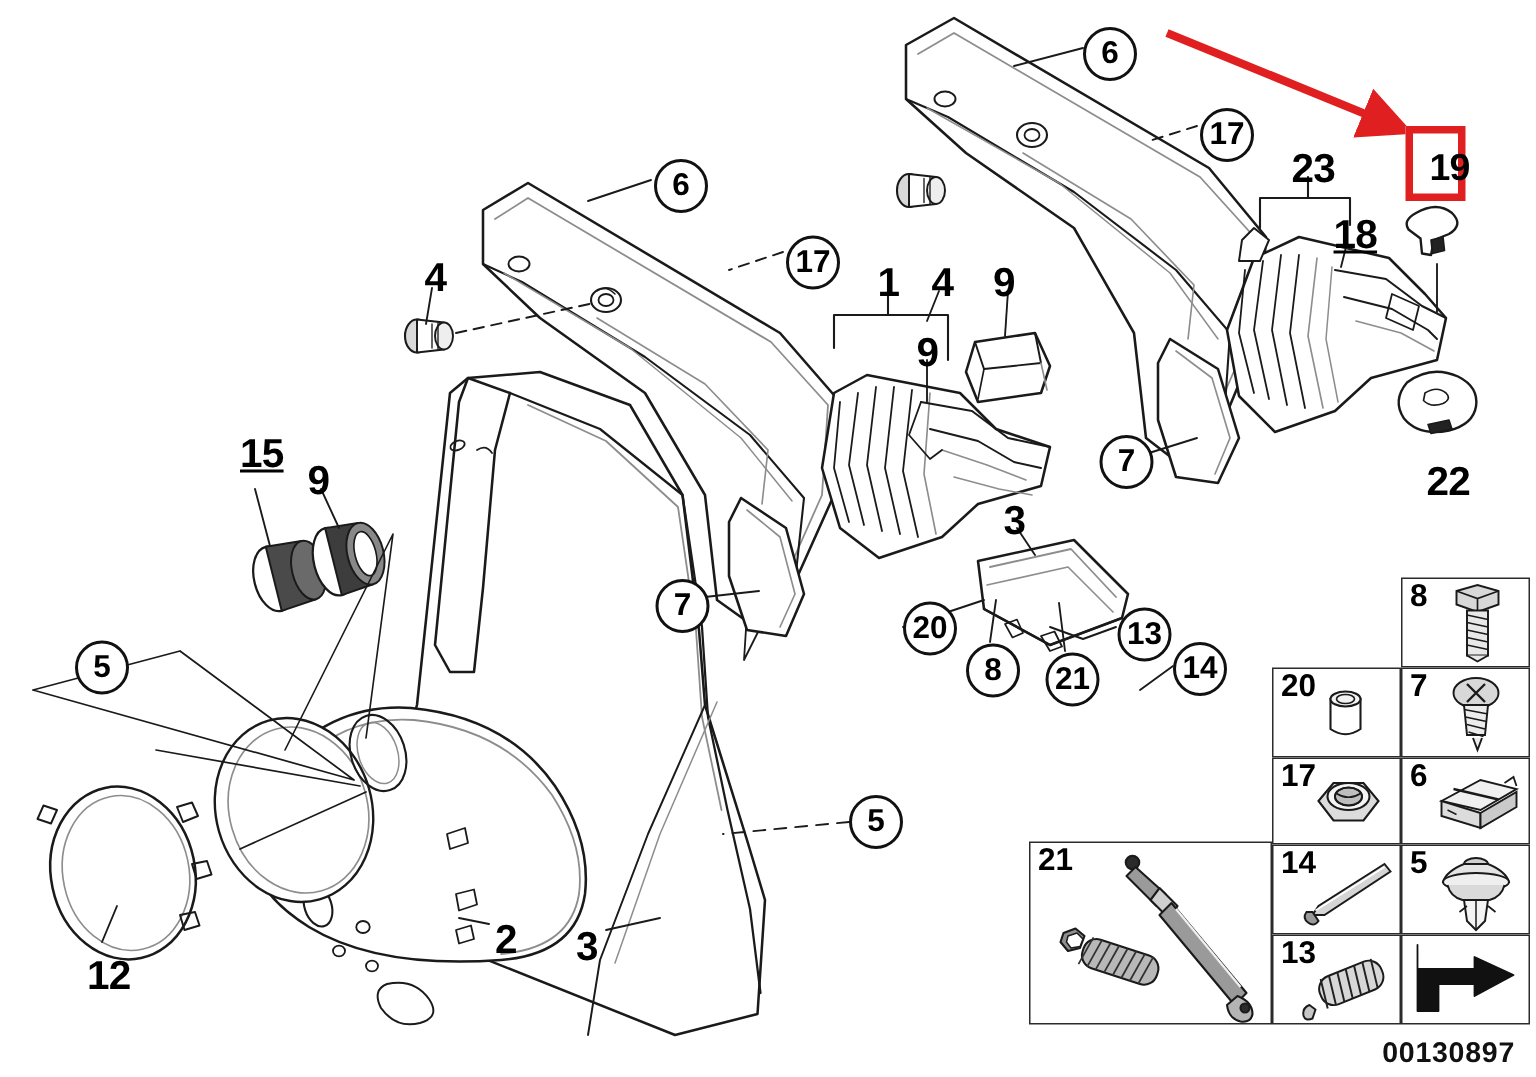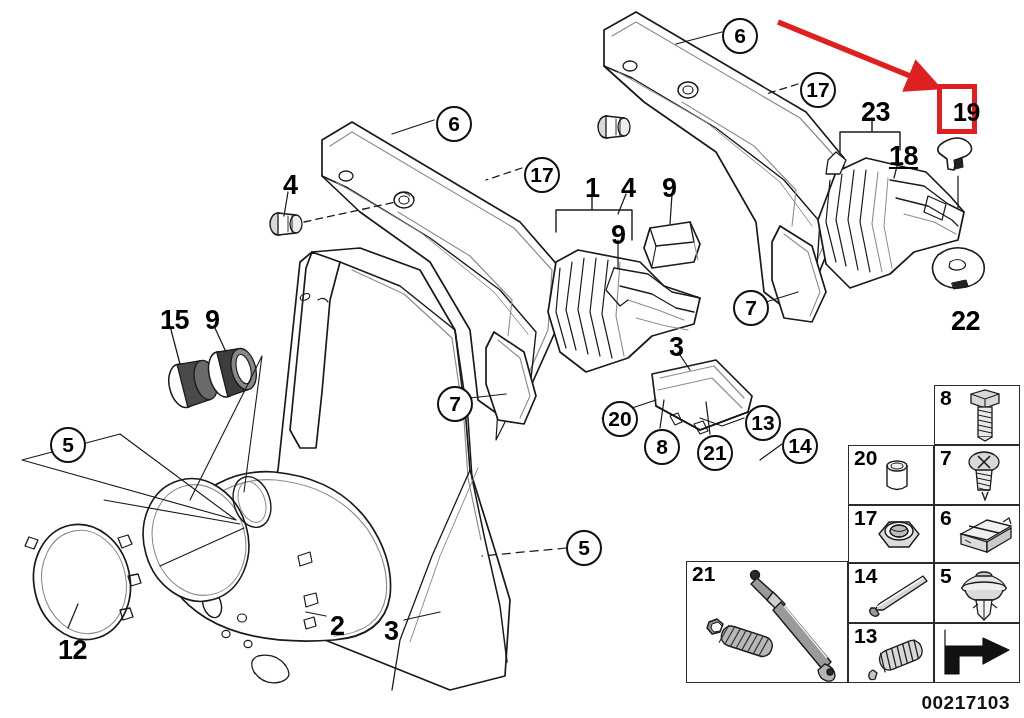--- a/index.html
+++ b/index.html
@@ -337,21 +337,21 @@
 
         <path d="M566,548 L482,556" stroke-dasharray="8 6"></path>
       </g>
     </g>
 
     <line x1="778" y1="22" x2="920" y2="80" stroke="#e02020" stroke-width="5.5" marker-end="url(#redhead)"></line>
   </svg>
 
   <div id="plain-labels">
       <div class="num" style="left: 283px; top: 172px;">4</div>
-      <div class="num" style="left: 160px; top: 307px;">15</div>
+      <div class="num" style="left: 160px; top: 289px; text-decoration: underline;">15</div>
       <div class="num" style="left: 205px; top: 307px;">9</div>
       <div class="num" style="left: 585px; top: 175px;">1</div>
       <div class="num" style="left: 621px; top: 175px;">4</div>
       <div class="num" style="left: 662px; top: 175px;">9</div>
       <div class="num" style="left: 611px; top: 222px;">9</div>
       <div class="num" style="left: 669px; top: 334px;">3</div>
       <div class="num" style="left: 861px; top: 99px;">23</div>
       <div class="num" style="left: 889px; top: 143px; text-decoration: underline;">18</div>
       <div class="num" style="left: 951px; top: 308px; text-align: right;">22</div>
       <div class="num" style="left: 58px; top: 637px;">12</div>
@@ -507,15 +507,15 @@
       </svg>
     </div>
     <div class="lgcell" style="left:86px;top:238px;width:86px;height:60px;">
       <svg class="lgart" style="left:4px;width:78px;" viewBox="0 0 78 56">
         <path d="M6,6 L6,22 L44,22 L44,14 L70,26 L44,40 L44,32 L20,32 L20,50 L6,50 Z" fill="#111" stroke="#111" stroke-width="1.2" stroke-linejoin="round" transform="translate(0,-2) scale(1,1)"></path>
         <path d="M10,10 L10,18 L48,18 L48,12 L64,26 L48,38 L48,30 L16,30 L16,46 L10,46 Z" fill="#ffffff" opacity="0"></path>
       </svg>
     </div>
   </div>
 
-  <div id="drawno">00217103</div>
+  <div id="drawno">00130897</div>
 
 </div>
 
 </body></html>

